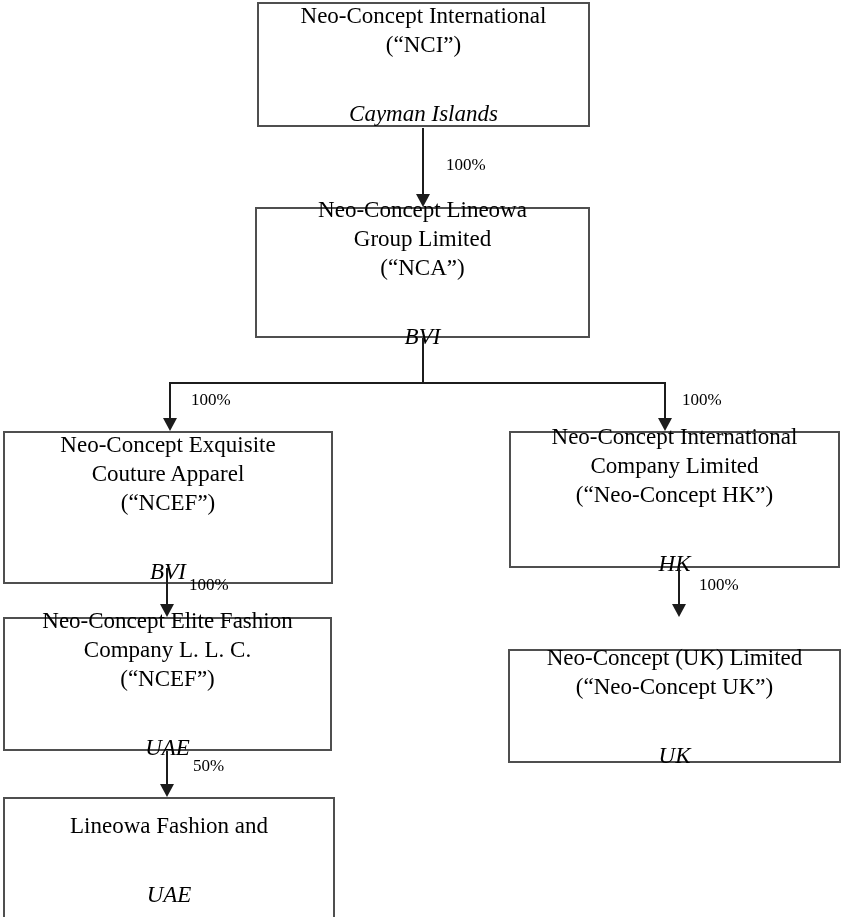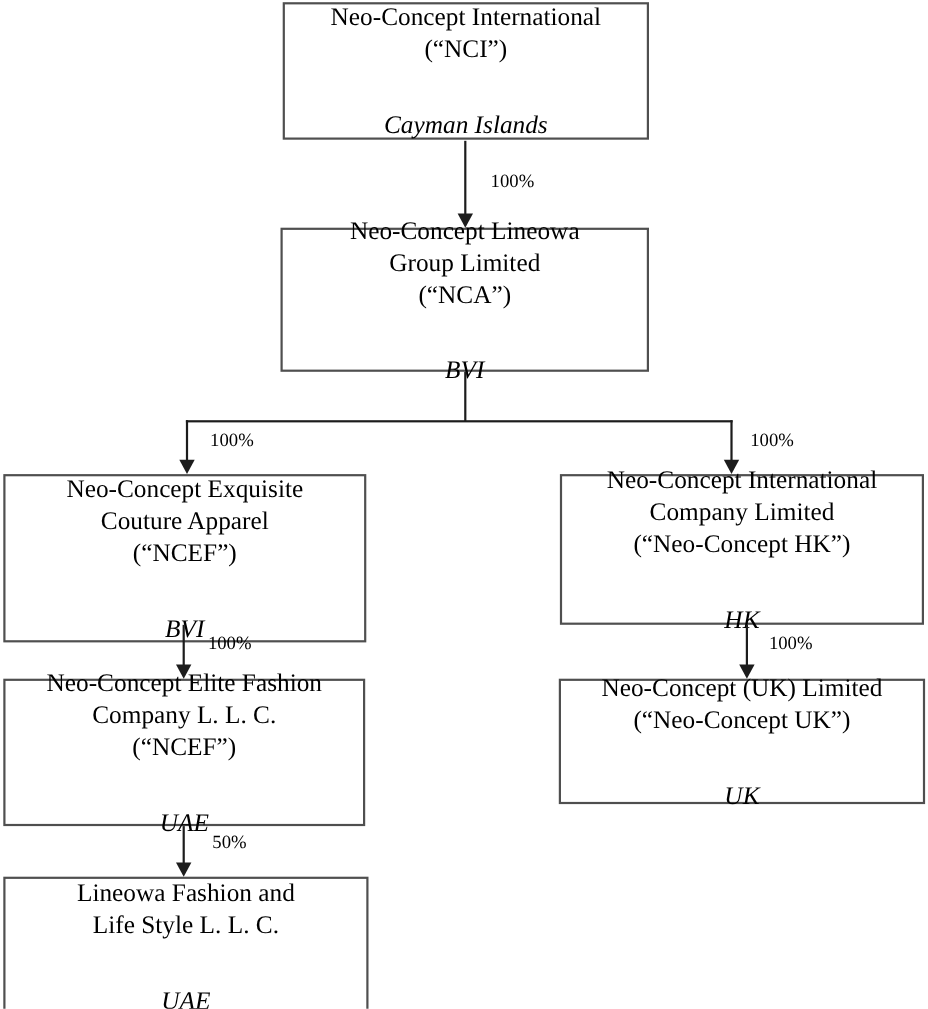--- a/index.html
+++ b/index.html
@@ -31,21 +31,21 @@
     border-top: 13px solid #1c1c1c;
   }
   .edge-label { position: absolute; font-size: 17px; line-height: 28px; white-space: nowrap; }
 
   
   #node-nci     { left: 257px; top: 2px;   width: 333px; height: 125px; }
   #node-nca     { left: 255px; top: 207px; width: 335px; height: 131px; }
   #node-ncec    { left: 3px;   top: 431px; width: 330px; height: 153px; }
   #node-hk      { left: 509px; top: 431px; width: 331px; height: 137px; }
   #node-ncef    { left: 3px;   top: 617px; width: 329px; height: 134px; }
-  #node-uk      { left: 508px; top: 617px; width: 333px; height: 114px; }
+  #node-uk      { left: 508px; top: 649px; width: 333px; height: 114px; }
   #node-lineowa { left: 3px;   top: 797px; width: 332px; height: 126px; }
 </style>
 </head>
 <body>
 
 <div class="stage">
 
   <div class="node" id="node-nci">
     <span>Neo-Concept International</span>
     <span>(“NCI”)</span>
@@ -81,21 +81,20 @@
   </div>
 
   <div class="node" id="node-uk">
     <span>Neo-Concept (UK) Limited</span>
     <span>(“Neo-Concept UK”)</span>
     <span class="jur">UK</span>
   </div>
 
   <div class="node" id="node-lineowa">
     <span>Lineowa Fashion and</span>
-    <span>Life Style L. L. C.</span>
     <span class="jur">UAE</span>
   </div>
 
   <div class="vline" style="left:422px; top:128px; height:67px;"></div>
   <div class="arrowhead" style="left:416px; top:194px;"></div>
   <div class="edge-label" style="left:446px; top:151px;">100%</div>
 
   <div class="vline" style="left:422px; top:338px; height:45px;"></div>
   <div class="hline" style="left:169px; top:382px; width:497px;"></div>
 

